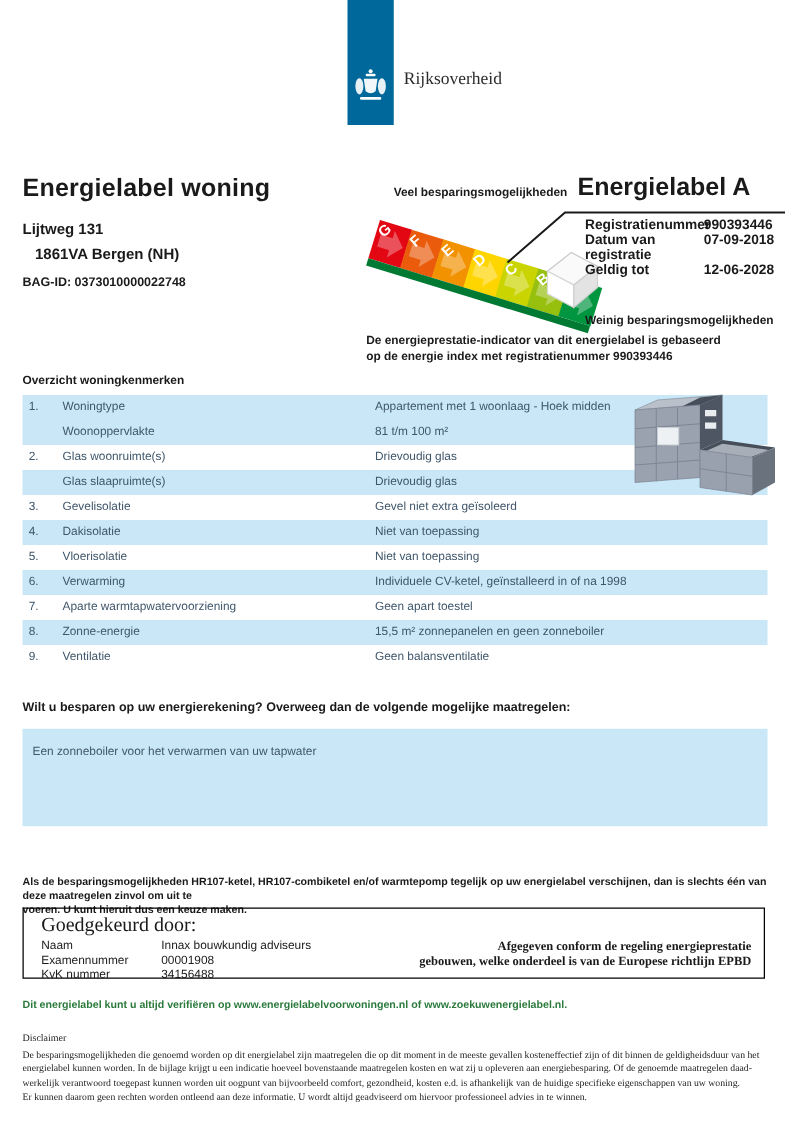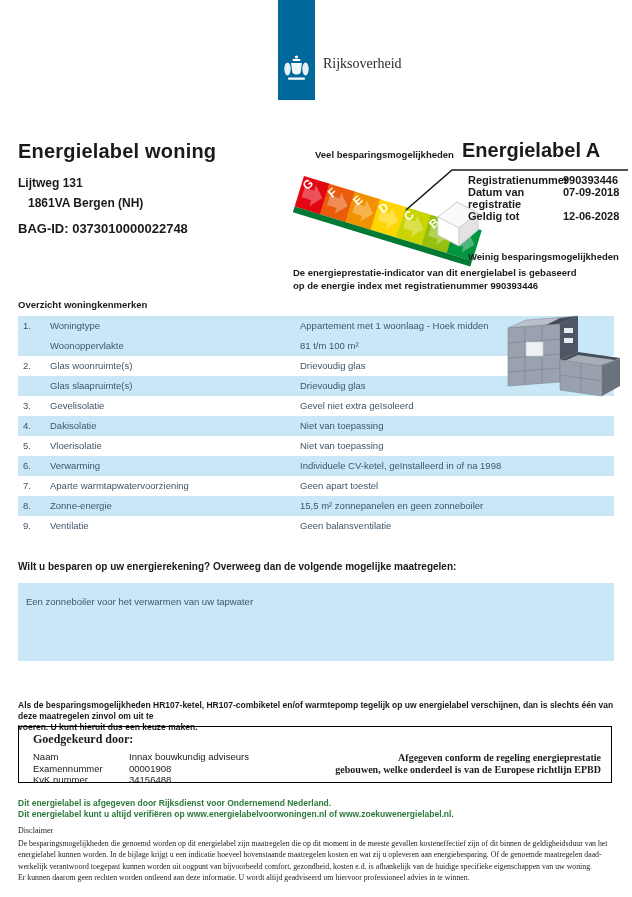--- a/index.html
+++ b/index.html
@@ -6,21 +6,21 @@
   .page{position:relative;width:632px;height:897px;background:#fff;overflow:hidden;
         font-family:"Liberation Sans",sans-serif;color:#1a1a1a;}
   .abs{position:absolute;}
   
   .ribbon{left:278px;top:0;width:37px;height:100px;background:#01689b;}
   .gov-name{left:323px;top:56px;font-family:"Liberation Serif",serif;font-size:14px;color:#2b2b2b;}
   
   .doc-title{left:18px;top:140px;font-size:20px;font-weight:bold;letter-spacing:.2px;}
   .addr1{left:18px;top:176px;font-size:12px;font-weight:bold;}
   .addr2{left:28px;top:196px;font-size:12px;font-weight:bold;}
-  .bagid{left:18px;top:221px;font-size:13px;font-weight:bold;}
+  .bagid{left:18px;top:221px;font-size:10px;font-weight:bold;}
   
   .cap-top{left:315px;top:149px;font-size:9.5px;font-weight:bold;}
   .cap-bottom{left:468px;top:251px;font-size:9.5px;font-weight:bold;}
   .scale-note{left:293px;top:266px;font-size:9.5px;font-weight:bold;line-height:13px;}
   
   .label-heading{left:462px;top:139px;font-size:20px;font-weight:bold;}
   .reg-fields{left:468px;top:174px;width:160px;font-size:11px;font-weight:bold;line-height:12px;}
   .reg-row{display:flex;}
   .reg-row .rl{width:95px;}
   
@@ -28,21 +28,21 @@
   .tbl{left:18px;top:316px;width:596px;font-size:9.5px;color:#3f566b;}
   .trow{display:grid;grid-template-columns:27px 250px 1fr;height:20px;line-height:20px;padding-left:5px;}
   .trow.blue{background:#c9e7f6;}
   
   .save-heading{left:18px;top:561px;font-size:10px;font-weight:bold;}
   .measure-box{left:18px;top:583px;width:596px;height:78px;background:#c9e7f6;box-sizing:border-box;padding:13px 8px;}
   .measure-item{font-size:9.5px;color:#3f566b;}
   .hr-note{left:18px;top:700px;width:596px;font-size:8.5px;font-weight:bold;line-height:11px;}
   
   .approval{left:18px;top:726px;width:592px;height:55px;border:1.5px solid #000;box-sizing:content-box;}
-  .appr-heading{position:absolute;left:14px;top:5px;font-family:"Liberation Serif",serif;font-size:12px;font-weight:bold;}
+  .appr-heading{position:absolute;left:14px;top:5px;font-family:"Liberation Serif",serif;font-size:16px;font-weight:normal;}
   .appr-fields{position:absolute;left:14px;top:24px;font-size:9.5px;line-height:11.5px;}
   .appr-row{display:flex;}
   .appr-row .al{width:96px;}
   .appr-conform{position:absolute;right:10px;bottom:6px;text-align:right;
      font-family:"Liberation Serif",serif;font-size:10px;font-weight:bold;line-height:12px;margin-left:34px;}
   
   .green-lines{left:18px;top:798px;font-size:8.5px;font-weight:bold;color:#2b7a3c;line-height:11px;}
   .disclaimer-h{left:18px;top:826px;font-family:"Liberation Serif",serif;font-size:8px;color:#222;}
   .disclaimer{left:18px;top:838px;width:596px;font-family:"Liberation Serif",serif;
      font-size:7.8px;color:#222;line-height:11.4px;text-align:justify;}
@@ -236,21 +236,20 @@
           <span class="av">34156488</span>
         </div>
       </div>
     <div class="appr-conform" id="appr-conform">
         <div>Afgegeven conform de regeling energieprestatie</div>
         <div>gebouwen, welke onderdeel is van de Europese richtlijn EPBD</div>
       </div>
   </div>
 
   <div class="abs green-lines">
-    <div>Dit energielabel is afgegeven door Rijksdienst voor Ondernemend Nederland.</div>
     <div>Dit energielabel kunt u altijd verifiëren op www.energielabelvoorwoningen.nl of www.zoekuwenergielabel.nl.</div>
   </div>
   <div class="abs disclaimer-h">Disclaimer</div>
   <div class="abs disclaimer" id="disclaimer">
       <div>De besparingsmogelijkheden die genoemd worden op dit energielabel zijn maatregelen die op dit moment in de meeste gevallen kosteneffectief zijn of dit binnen de geldigheidsduur van het</div>
       <div>energielabel kunnen worden. In de bijlage krijgt u een indicatie hoeveel bovenstaande maatregelen kosten en wat zij u opleveren aan energiebesparing. Of de genoemde maatregelen daad-</div>
       <div>werkelijk verantwoord toegepast kunnen worden uit oogpunt van bijvoorbeeld comfort, gezondheid, kosten e.d. is afhankelijk van de huidige specifieke eigenschappen van uw woning.</div>
       <div>Er kunnen daarom geen rechten worden ontleend aan deze informatie. U wordt altijd geadviseerd om hiervoor professioneel advies in te winnen.</div>
     </div>
 

